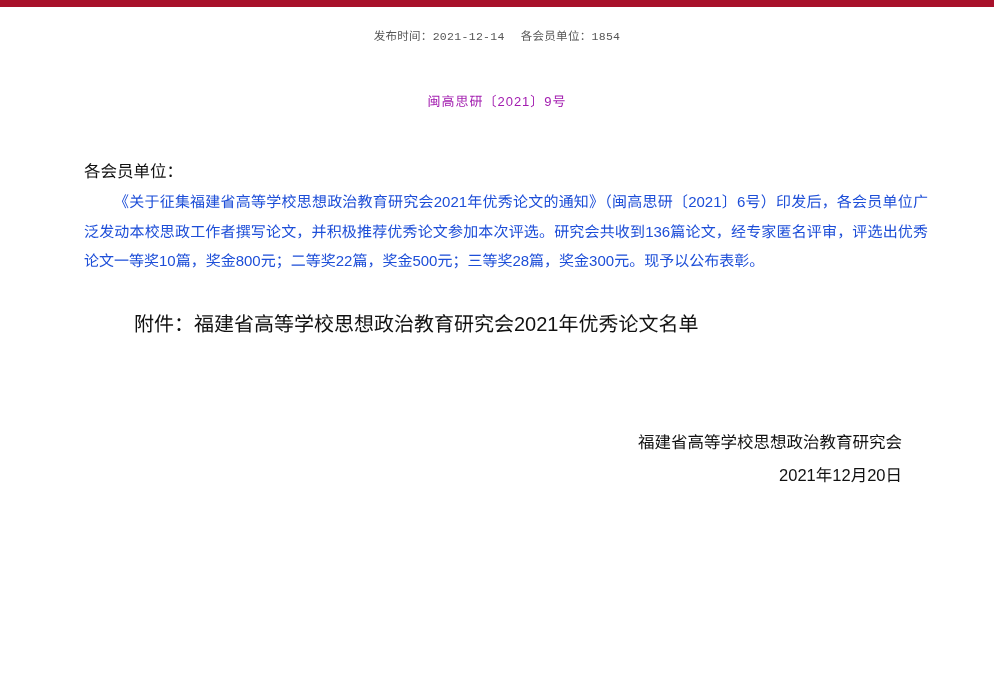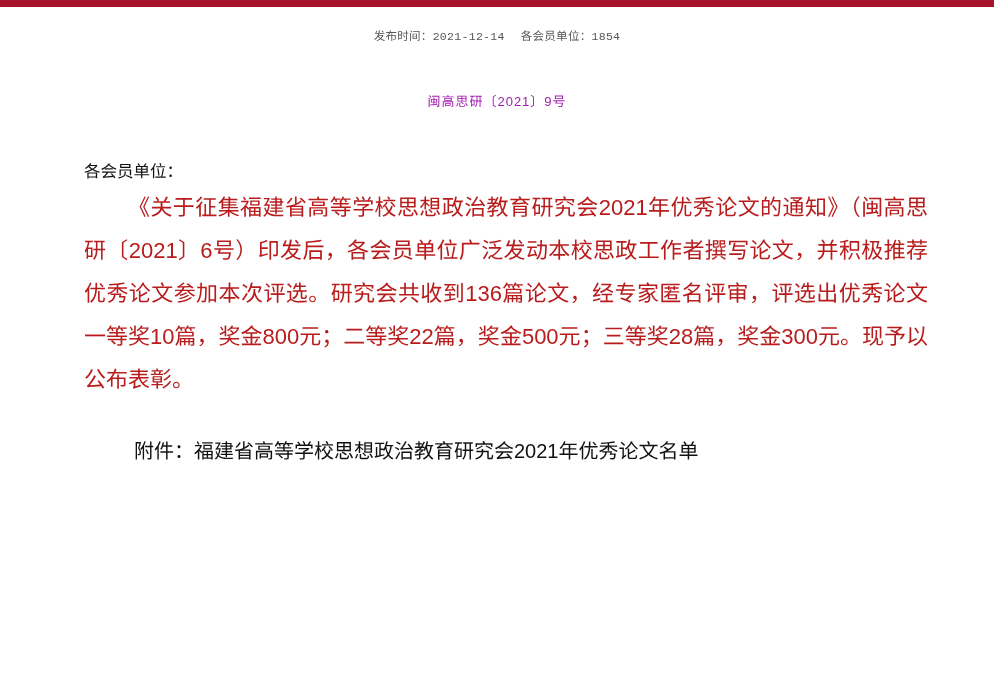--- a/index.html
+++ b/index.html
@@ -67,26 +67,26 @@
   .body-wrap {
     padding: 0 66px 0 84px;
     margin-top: 46px;
   }
   .salutation {
     font-size: 16.5px;
     line-height: 1.9;
     color: #111111;
   }
   .para {
-    font-size: 22px;
+    font-size: 15px;
     line-height: 1.95;
     text-align: justify;
     text-justify: inter-ideograph;
     text-indent: 2em;
-    color: #b91c1c;
+    color: #1d4ed8;
     margin: 0;
   }
   .attachment {
     margin-top: 30px;
     font-size: 20px;
     line-height: 1.9;
     text-indent: 2.5em;
     color: #111111;
   }
   .signature {
@@ -117,14 +117,18 @@
   </div>
 
   <div class="doc-number">闽高思研〔2021〕9号</div>
 
   <div class="body-wrap">
     <div class="salutation">各会员单位：</div>
     <p class="para">《关于征集福建省高等学校思想政治教育研究会2021年优秀论文的通知》（闽高思研〔2021〕6号）印发后，各会员单位广泛发动本校思政工作者撰写论文，并积极推荐优秀论文参加本次评选。研究会共收到136篇论文，经专家匿名评审，评选出优秀论文一等奖10篇，奖金800元；二等奖22篇，奖金500元；三等奖28篇，奖金300元。现予以公布表彰。</p>
     <div class="attachment">附件：福建省高等学校思想政治教育研究会2021年优秀论文名单</div>
   </div>
 
+  <div class="signature">
+    <div>福建省高等学校思想政治教育研究会</div>
+    <div class="sig-date">2021年12月20日</div>
+  </div>
 
 </div>
 
 </body></html>

